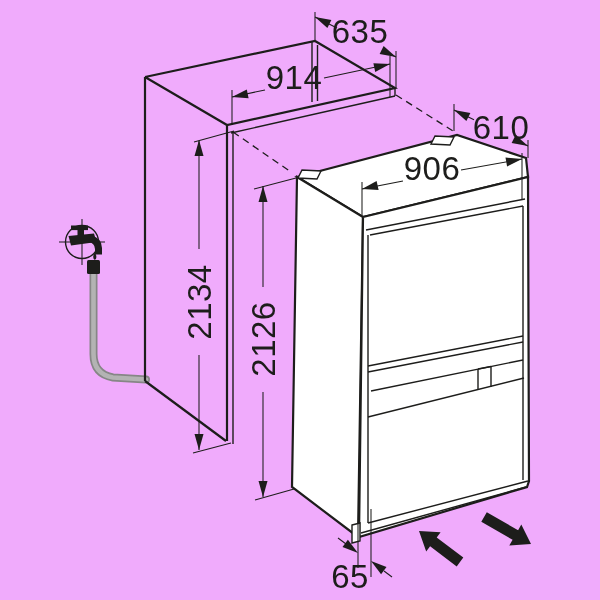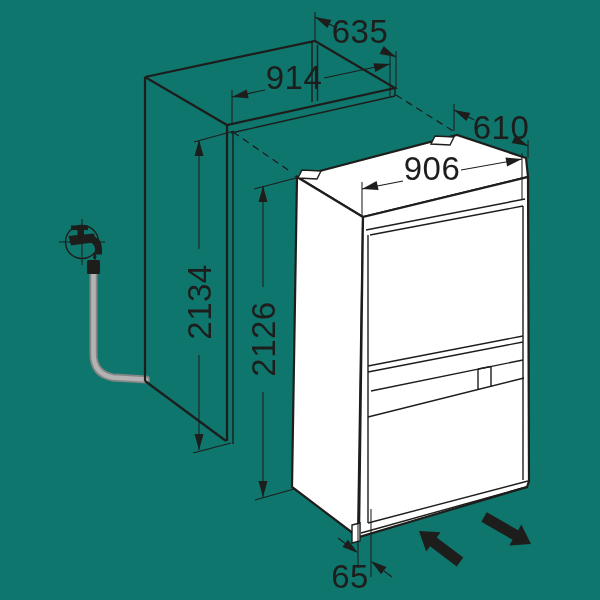--- a/index.html
+++ b/index.html
@@ -1,16 +1,16 @@
 <!DOCTYPE html>
 <html><head>
 <meta charset="utf-8">
 <style>
   html,body{margin:0;padding:0;background:#ffffff;}
-  .stage{position:relative;width:600px;height:600px;background:#0f766e;overflow:hidden;}
+  .stage{position:relative;width:600px;height:600px;background:#f0abfc;overflow:hidden;}
   svg{display:block;}
   .ln{stroke:#1d1d1b;fill:none;stroke-width:2.2;stroke-linejoin:miter;stroke-linecap:butt;}
   .md{stroke:#1d1d1b;fill:none;stroke-width:1.4;stroke-linejoin:miter;}
   .thin{stroke:#1d1d1b;fill:none;stroke-width:1.05;}
   .dash{stroke:#1d1d1b;fill:none;stroke-width:1.3;stroke-dasharray:7 5;}
   .whitefill{fill:#ffffff;stroke:#1d1d1b;stroke-width:2.2;stroke-linejoin:miter;}
   .whitefill2{fill:#ffffff;stroke:#1d1d1b;stroke-width:1.4;stroke-linejoin:miter;}
   .blk{fill:#1d1d1b;stroke:none;}
   .dim-text{font-family:"Liberation Sans",sans-serif;font-size:33px;fill:#1d1d1b;letter-spacing:.5px;}
   .hose-outer{stroke:#868686;stroke-width:8;fill:none;stroke-linecap:round;}

